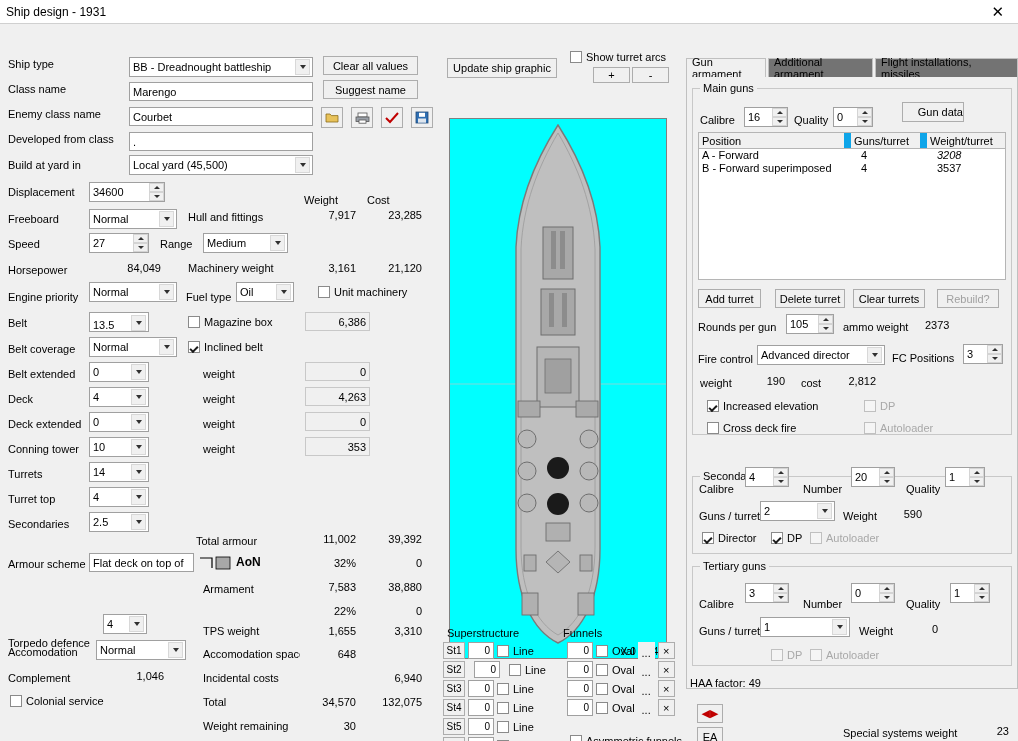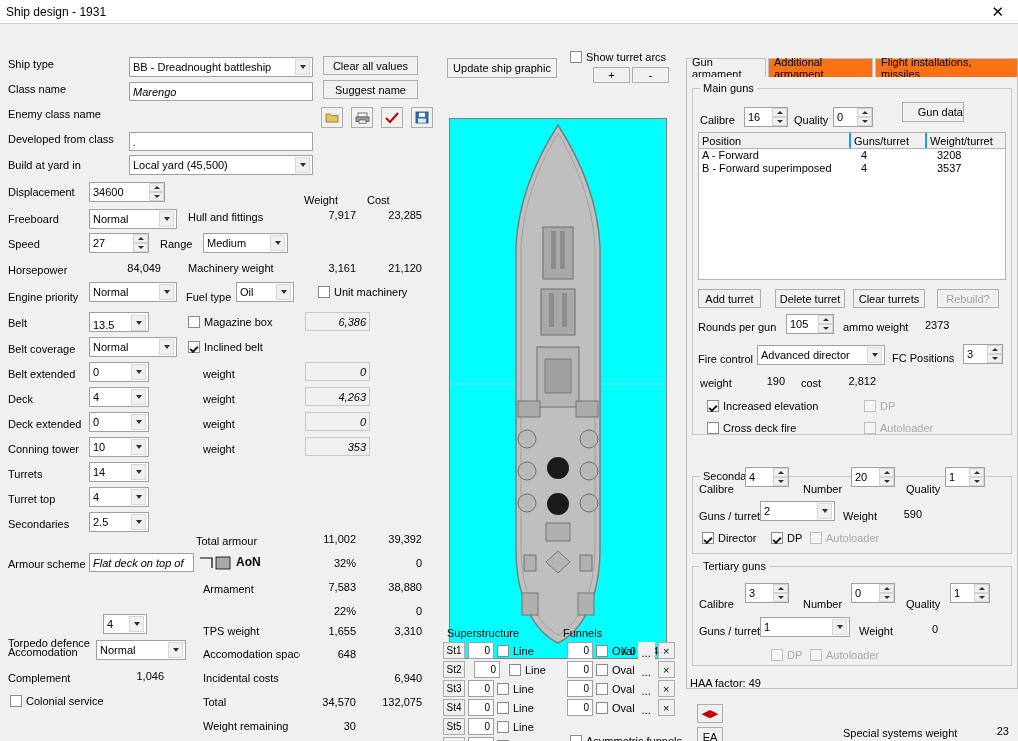--- a/index.html
+++ b/index.html
@@ -19,21 +19,21 @@
   }
   .titlebar .ttl { font-size:12px; color:#000; }
   .titlebar .x { margin-left:auto; font-size:15px; padding:0 8px; color:#000; }
   .root { position:relative; width:1018px; height:717px; background:#f0f0f0; }
 
   
   .lbl { font-size:11px; color:#000; white-space:nowrap; }
   .field {
     background:#fff; border:1px solid #a0a0a0; height:19px;
     font-size:11px; display:flex; align-items:center; padding:0 3px;
-    color:#000; overflow:hidden; white-space:nowrap;font-style:italic;
+    color:#000; overflow:hidden; white-space:nowrap;
   }
   .field.ro { background:#f0f0f0; border:1px solid #c8c8c8; }
   .flat { background:#f0f0f0; border:none; font-size:11px; display:flex; align-items:center; }
   .flatr { background:#f0f0f0; border:none; font-size:11px; display:flex; align-items:center; justify-content:flex-end; padding-right:4px;}
   .combo {
     background:#fff; border:1px solid #a0a0a0; height:20px; display:flex; align-items:center;
     padding:0 2px 0 3px; font-size:11px; position:relative;
   }
   .combo .arrow {
     margin-left:auto; width:15px; height:16px; background:#f0f0f0; border:1px solid #d8d8d8;
@@ -61,32 +61,32 @@
   }
   .chk.dis { color:#a8a8a8; }
   .chk.dis .box { border-color:#c0c0c0; background:#f5f5f5; }
   .grp { position:absolute; border:1px solid #c8c8c8; }
   .grp > .cap { position:absolute; top:-7px; left:7px; background:#f0f0f0; padding:0 3px; font-size:11px; }
   .abs { position:absolute; }
 
   
   .tabstrip { position:absolute; left:686px; top:34px; width:332px; height:20px; }
   .tab {
-    position:absolute; top:0; height:20px; border:1px solid #c0c0c0; background:#f97316;
+    position:absolute; top:0; height:20px; border:1px solid #c0c0c0; background:#737373;
     font-size:11px; display:flex; align-items:center; justify-content:center; padding:0 5px;
   }
   .tab.sel { background:#f0f0f0; border-bottom-color:#f0f0f0; font-weight:normal; }
 
   
   .shipcanvas { position:absolute; left:449px; top:62px; width:218px; height:541px; background:#00ffff; border:1px solid #808080;margin-top:32px; }
   .coord { position:absolute; right:2px; bottom:1px; font-size:10px; color:#000; }
 
   
   .listhdr { display:flex; height:17px; background:#f0f0f0; border:1px solid #b5b5b5; border-bottom:1px solid #b5b5b5;}
-  .listhdr div { border-right:2px solid #0ea5e9; display:flex; align-items:center; padding-left:3px; font-size:11px; }
+  .listhdr div { border-right:7px solid #0ea5e9; display:flex; align-items:center; padding-left:3px; font-size:11px; }
   .listbody { border:1px solid #b5b5b5; border-top:none; background:#fff; height:131px; }
   .listrow { display:flex; height:13px; font-size:11px; }
   .listrow div { padding-left:3px; }
 
   
   .minibtn { width:22px; height:17px; background:#f0f0f0; border:1px solid #adadad; font-size:10px; display:flex; align-items:center; justify-content:center; }
   .minifield { width:26px; height:17px; background:#fff; border:1px solid #a0a0a0; font-size:10px; display:flex; align-items:center; justify-content:flex-end; padding-right:3px; }
   .xbtn { width:17px; height:17px; background:#f0f0f0; border:1px solid #adadad; font-size:11px; display:flex; align-items:center; justify-content:center; }
   .dotbtn { width:17px; height:17px; background:#f0f0f0; border:none; font-size:11px; display:flex; align-items:flex-end; justify-content:center; }
   .nav { width:26px; height:19px; background:#f0f0f0; border:1px solid #adadad; display:flex; align-items:center; justify-content:center; color:#c00000; font-size:11px; }
@@ -107,20 +107,23 @@
     <span>BB - Dreadnought battleship</span>
     <span class="arrow"></span>
   </div>
 
   <div class="lbl abs" style="left:8px;top:59px;">Class name</div>
   <div class="field abs" style="left:129px;top:58px;width:184px;">
     <span>Marengo</span>
   </div>
 
   <div class="lbl abs" style="left:8px;top:84px;">Enemy class name</div>
+  <div class="field abs" style="left:129px;top:83px;width:184px;">
+    <span>Courbet</span>
+  </div>
 
   <div class="lbl abs" style="left:8px;top:109px;">Developed from class</div>
   <div class="field abs" style="left:129px;top:108px;width:184px;">
     <span>.</span>
   </div>
 
   <div class="lbl abs" style="left:8px;top:135px;">Build at yard in</div>
   <div class="combo abs" style="left:129px;top:131px;width:184px;">
     <span>Local yard (45,500)</span>
     <span class="arrow"></span>
@@ -546,21 +549,21 @@
   <div class="abs" style="left:698px;top:108px;width:308px;">
     <div class="listhdr">
       <div style="width:152px;">Position</div>
       <div style="width:76px;">Guns/turret</div>
       <div style="width:78px;border-right:none;">Weight/turret</div>
     </div>
     <div class="listbody">
       <div class="listrow">
         <div style="width:152px;">A - Forward</div>
         <div style="width:76px;padding-left:10px;">4</div>
-        <div style="width:78px;padding-left:10px;">3208</div>
+        <div style="width:78px;padding-left:10px;font-style:italic;">3208</div>
       </div>
       <div class="listrow">
         <div style="width:152px;">B - Forward superimposed</div>
         <div style="width:76px;padding-left:10px;">4</div>
         <div style="width:78px;padding-left:10px;">3537</div>
       </div>
     </div>
   </div>
 
   <div class="btn abs" style="left:698px;top:265px;width:63px;height:19px;">

